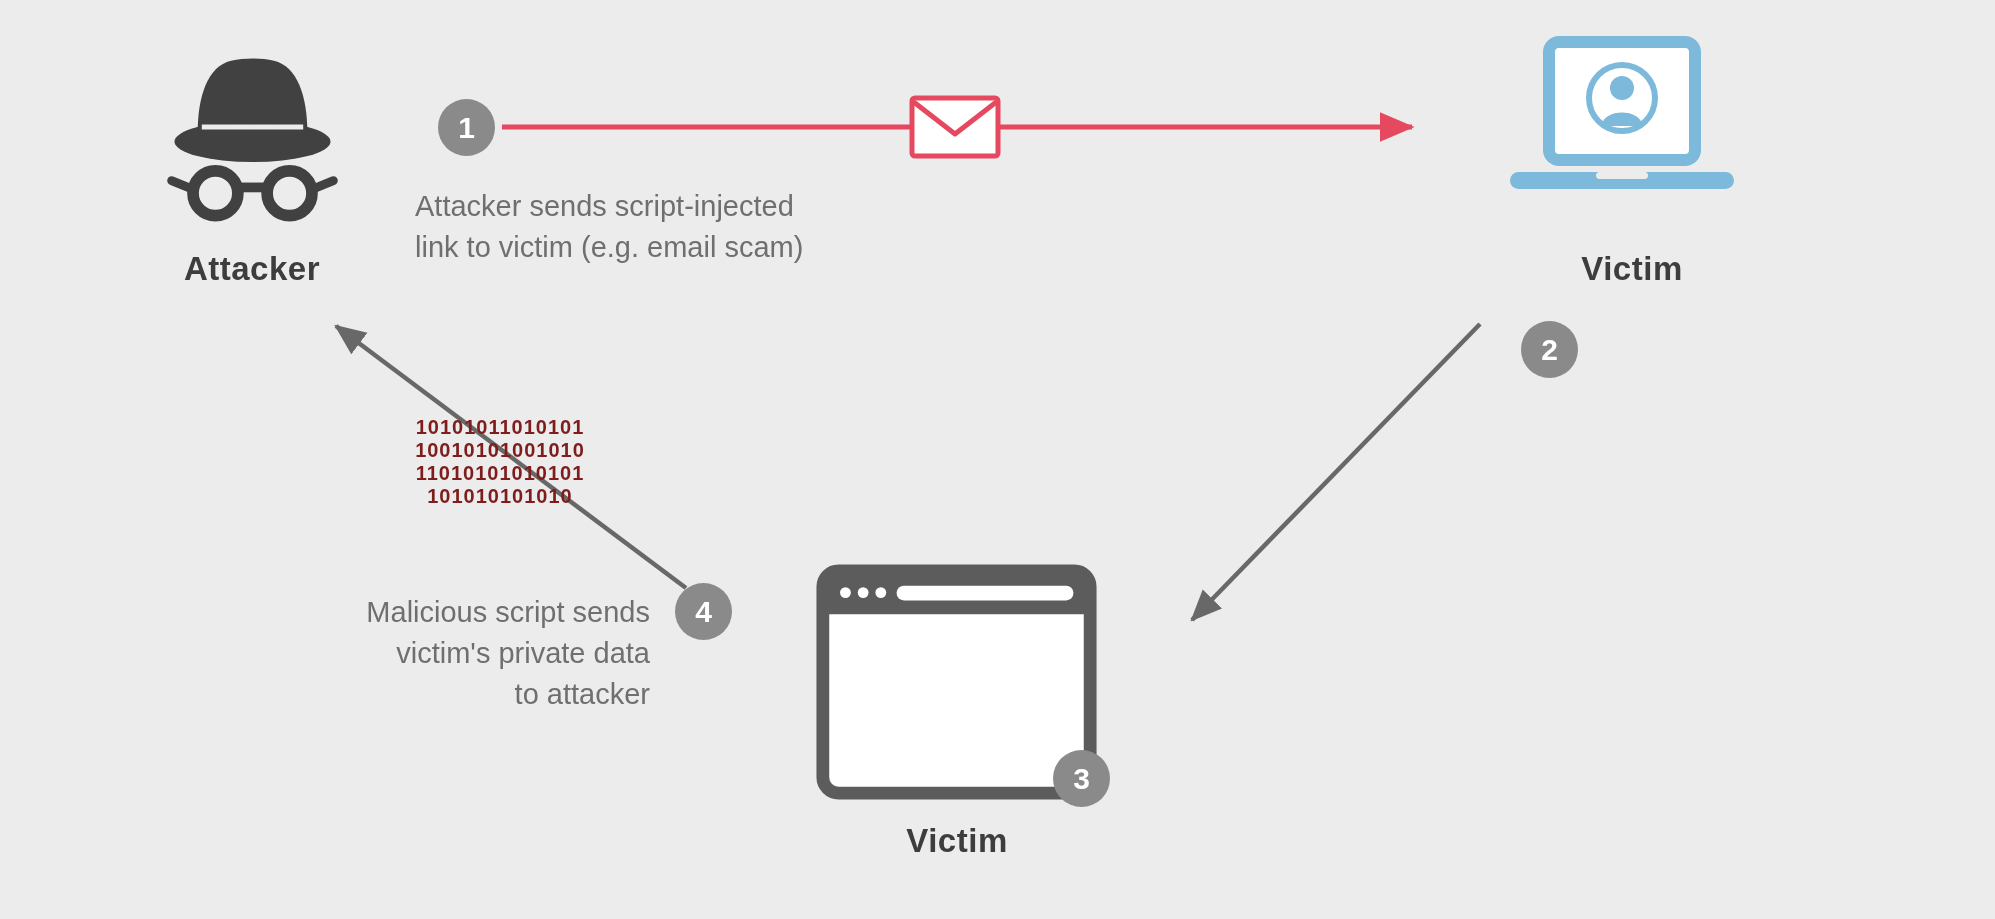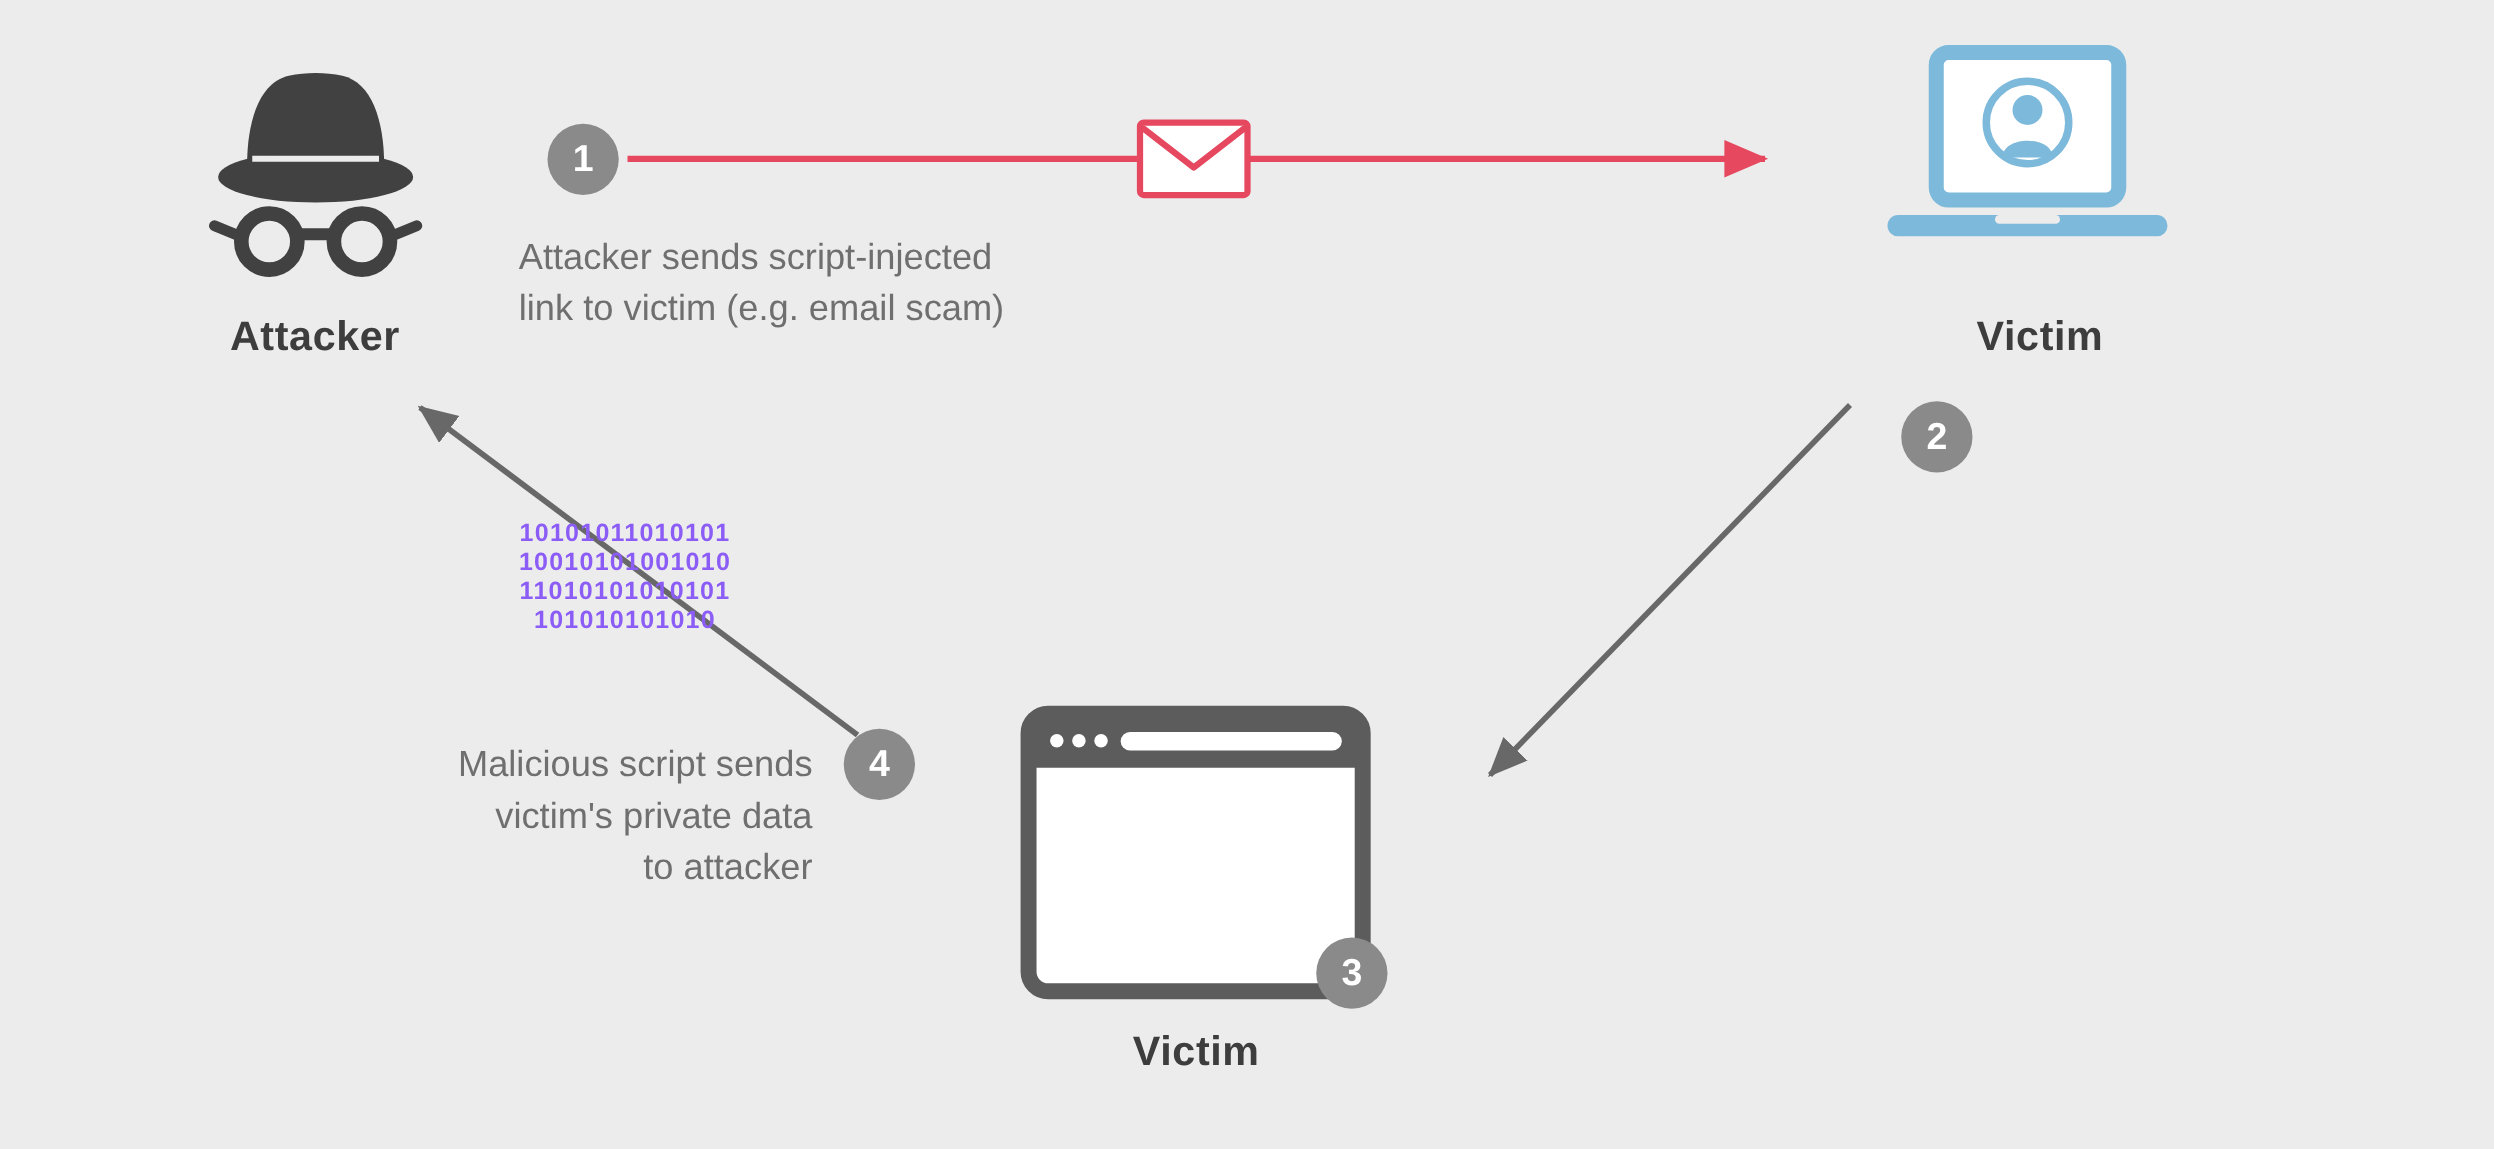--- a/index.html
+++ b/index.html
@@ -21,21 +21,21 @@
     color:#6f6f6f; white-space:pre-line;
   }
   .step-text.right { text-align:right; }
   .badge {
     position:absolute; width:57px; height:57px; border-radius:50%;
     background:#8a8a8a; color:#ffffff; font-size:30px; font-weight:700;
     display:flex; align-items:center; justify-content:center;
   }
   .binary {
     position:absolute; left:395px; top:416px; width:210px;
-    text-align:center; color:#8b5cf6; font-size:20px; line-height:23px;
+    text-align:center; color:#7f1d1d; font-size:20px; line-height:23px;
     font-weight:600; letter-spacing:1px;
   }
 </style>
 </head>
 <body>
 
 <div class="canvas">
 
   <svg class="layer" viewBox="0 0 1995 919" aria-hidden="true">
     <defs>

